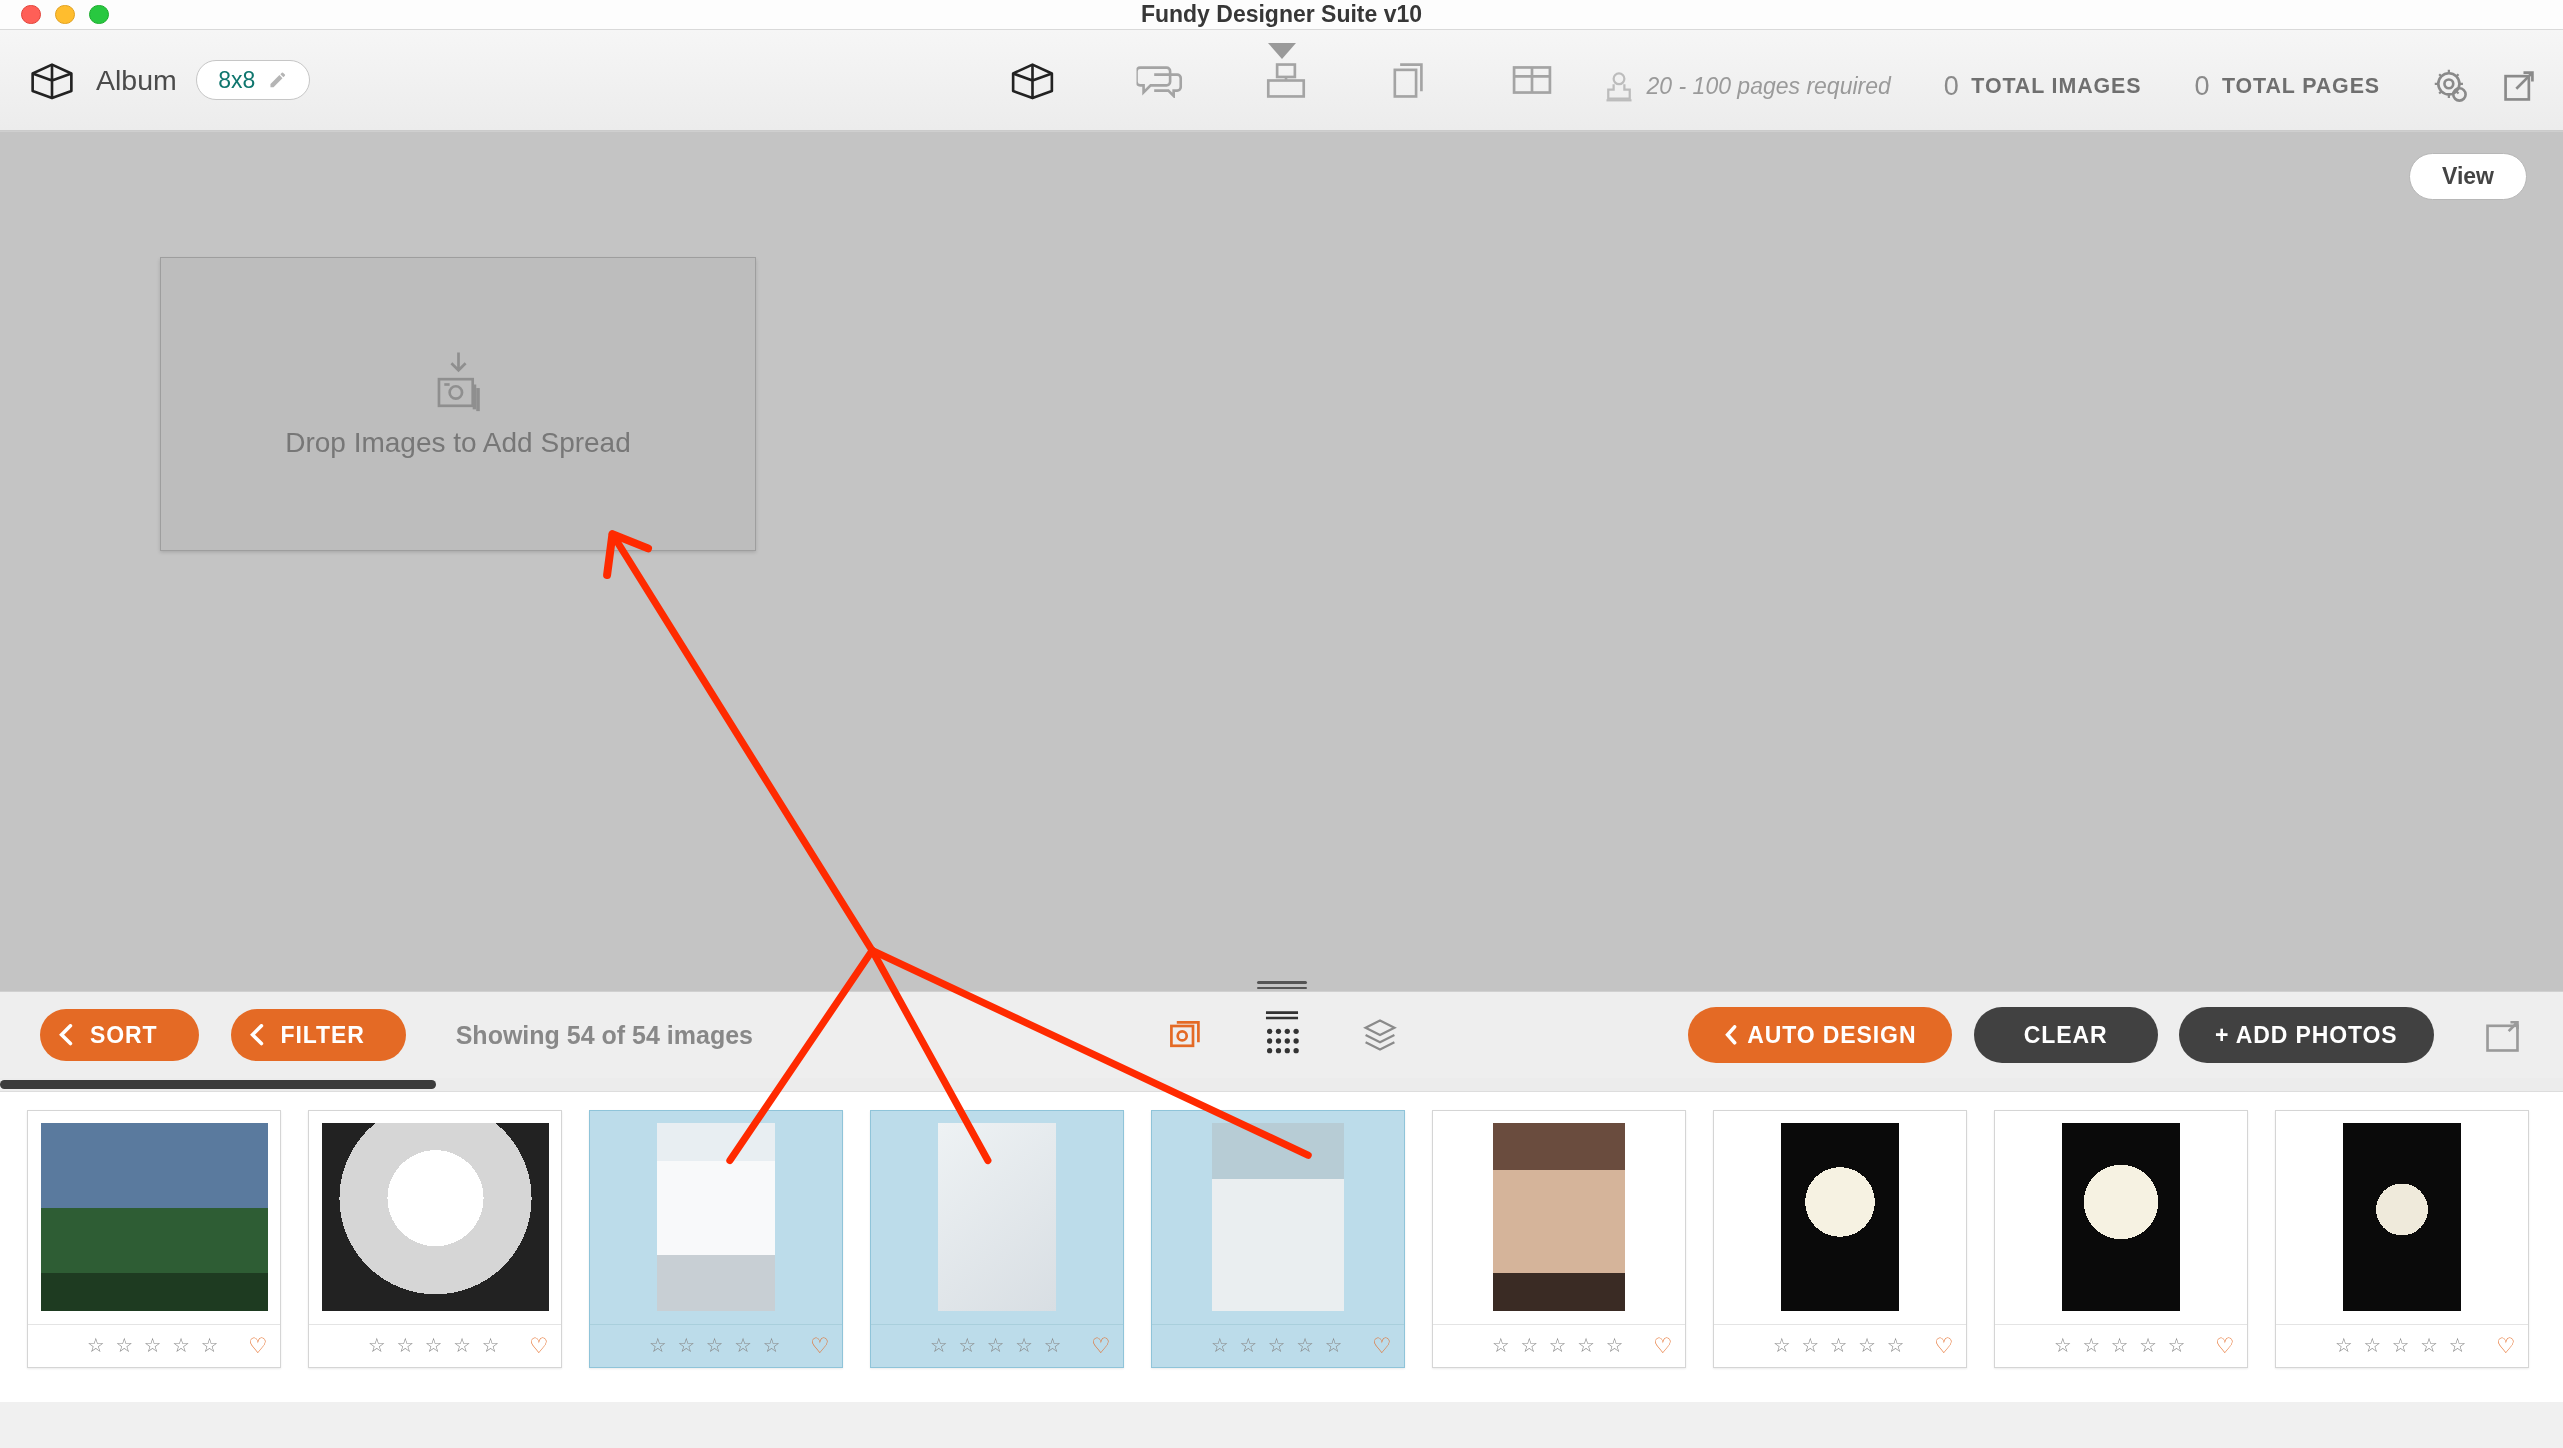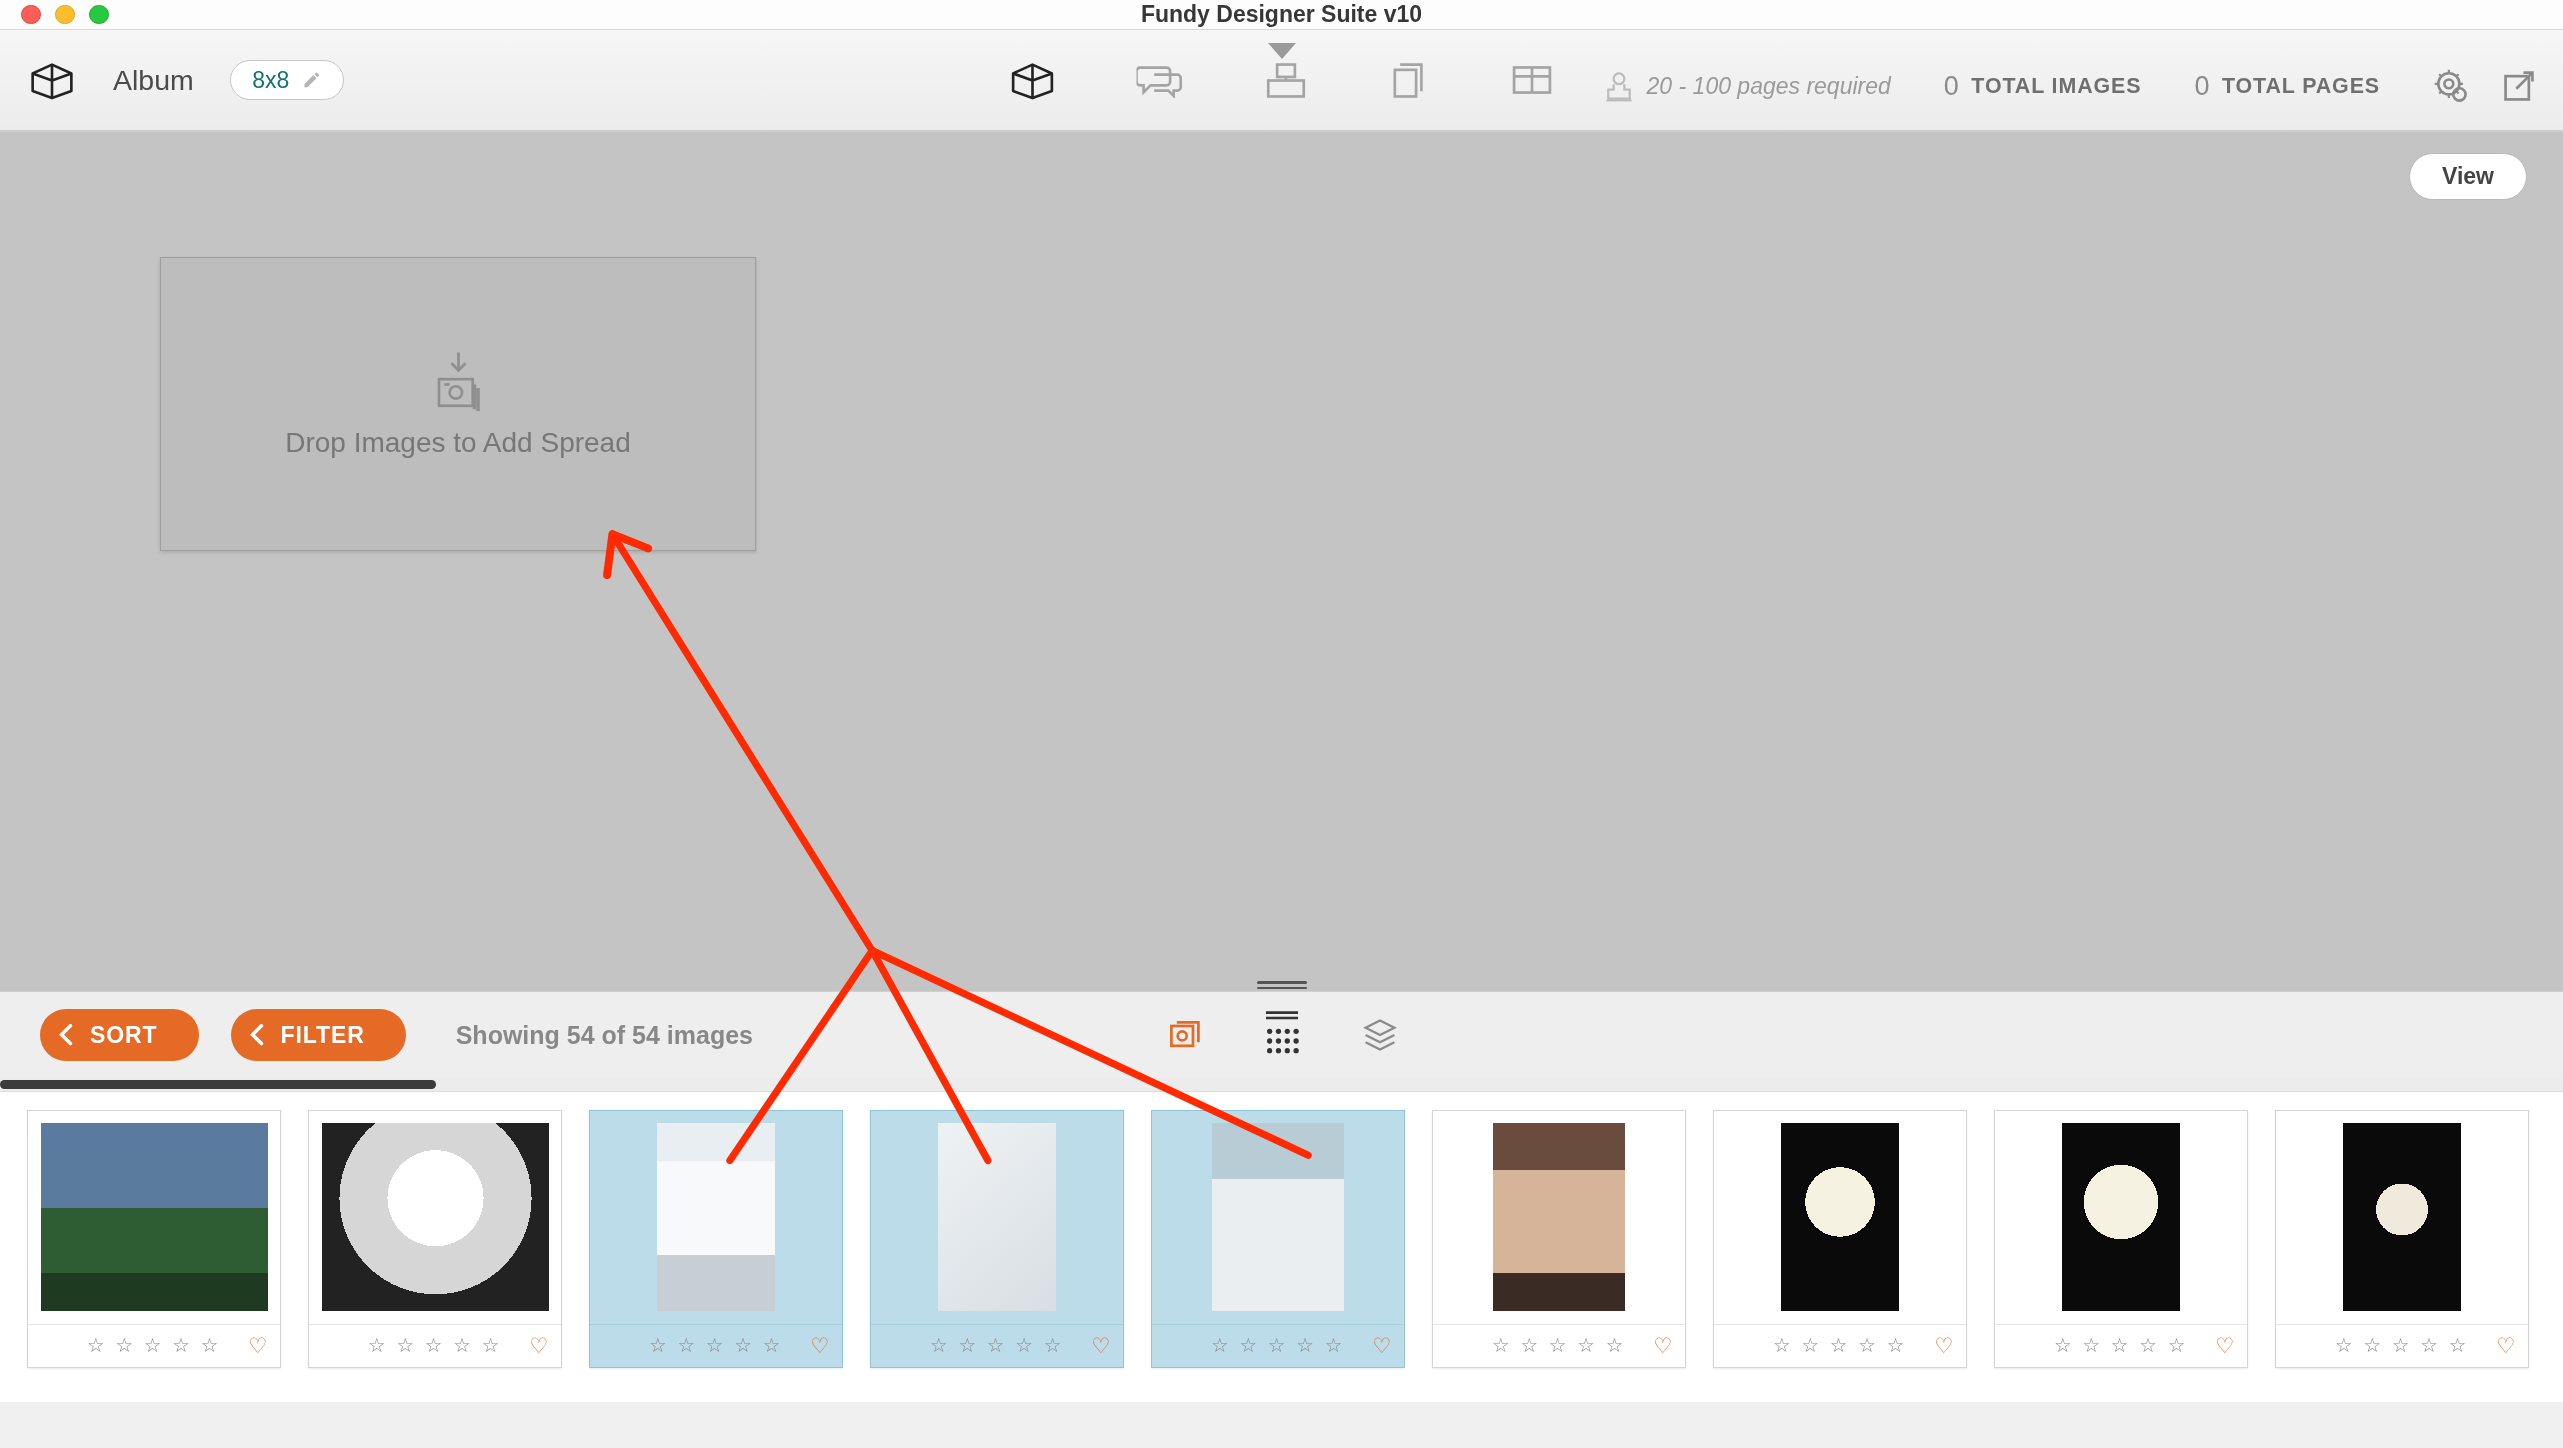--- a/index.html
+++ b/index.html
@@ -11,21 +11,21 @@
   .tdot { width: 19.6px; height: 19.6px; border-radius: 50%; }
   .red { background: #ff5f57; border: 0.9px solid #e24238; }
   .yellow { background: #ffbd2e; border: 0.9px solid #e1a11e; }
   .green { background: #28c840; border: 0.9px solid #1bac2c; }
   .winTitle { position: absolute; left: 0; right: 0; text-align: center; font-weight: 700; font-size: 23px; color: #373737; }
 
   
   .pointer { position: absolute; top: 43px; left: 50%; transform: translateX(-50%); width: 0; height: 0; border-left: 14.2px solid transparent; border-right: 14.2px solid transparent; border-top: 16px solid #9a9a9a; z-index: 5; }
 
   
-  .toolbar { height: 101px; background: linear-gradient(#f6f6f6,#ececec); border-bottom: 0.9px solid #cbcbcb; display: flex; align-items: center; padding: 0 27px; gap: 36px; position: relative; }
+  .toolbar { height: 101px; background: linear-gradient(#f6f6f6,#ececec); border-bottom: 0.9px solid #cbcbcb; display: flex; align-items: center; padding: 0 27px; gap: 19px; position: relative; }
   .logo-slot { width: 50px; display:flex; align-items:center; justify-content:center; }
   .albumLabel { font-size: 28.5px; color: #4b4b4b; font-weight: 400; }
   .sizePill { display:flex; align-items:center; gap: 12.5px; border: 0.9px solid #c6c6c6; border-radius: 36px; padding: 5.3px 21.4px; background: #fff; }
   .sizeText { font-size: 23px; color: #0f766e; }
   .editIcon { color: #b0b0b0; }
   .centerTools { position:absolute; left:50%; transform:translateX(-50%); display:flex; gap:82px; align-items:center; }
   .toolIcon { color:#8f8f8f; cursor:pointer; }
   .toolIcon.active { color:#222; }
   .rightInfo { margin-left:auto; display:flex; align-items:center; gap: 53px; color:#8a8a8a; font-size: 21.4px; margin-top: 12px; }
   .pageReq { font-style: italic; font-size: 23px; color:#9a9a9a; display:flex; align-items:center; gap: 10.7px;}
@@ -295,20 +295,38 @@
       <svg width="36" height="36" viewBox="0 0 40 40">
           <g stroke="#8a8a8a" stroke-width="2.5" fill="none">
             <path d="M20 4 L36 12 L20 20 L4 12 Z"></path>
             <path d="M4 20 L20 28 L36 20"></path>
             <path d="M4 28 L20 36 L36 28"></path>
           </g>
         </svg>
     </span>
   </div>
 
+  <div class="rightBtns">
+    <button class="autoBtn">
+      <svg width="14.2" height="19.6" viewBox="0 0 16 22">
+          <path d="M12 2 L4 11 L12 20" stroke="#fff" stroke-width="4" fill="none" stroke-linecap="round"></path>
+        </svg>
+      <span>AUTO DESIGN</span>
+    </button>
+    <button class="clearBtn">CLEAR</button>
+    <button class="addBtn">+ ADD PHOTOS</button>
+    <span class="expandIc">
+      <svg width="41" height="37" viewBox="0 0 46 42">
+          <g stroke="#9a9a9a" stroke-width="3" fill="none">
+            <rect x="6" y="10" width="34" height="28"></rect>
+            <path d="M30 16 L40 6 M32 6 h8 v8"></path>
+          </g>
+        </svg>
+    </span>
+  </div>
 </div>
 
 <div class="hscroll">
   <div class="thumb"></div>
 </div>
 
 <div class="thumbs" id="thumbs">
     <div class="thumbCard">
     <div class="thumbImg">
         <div class="ph"></div>

